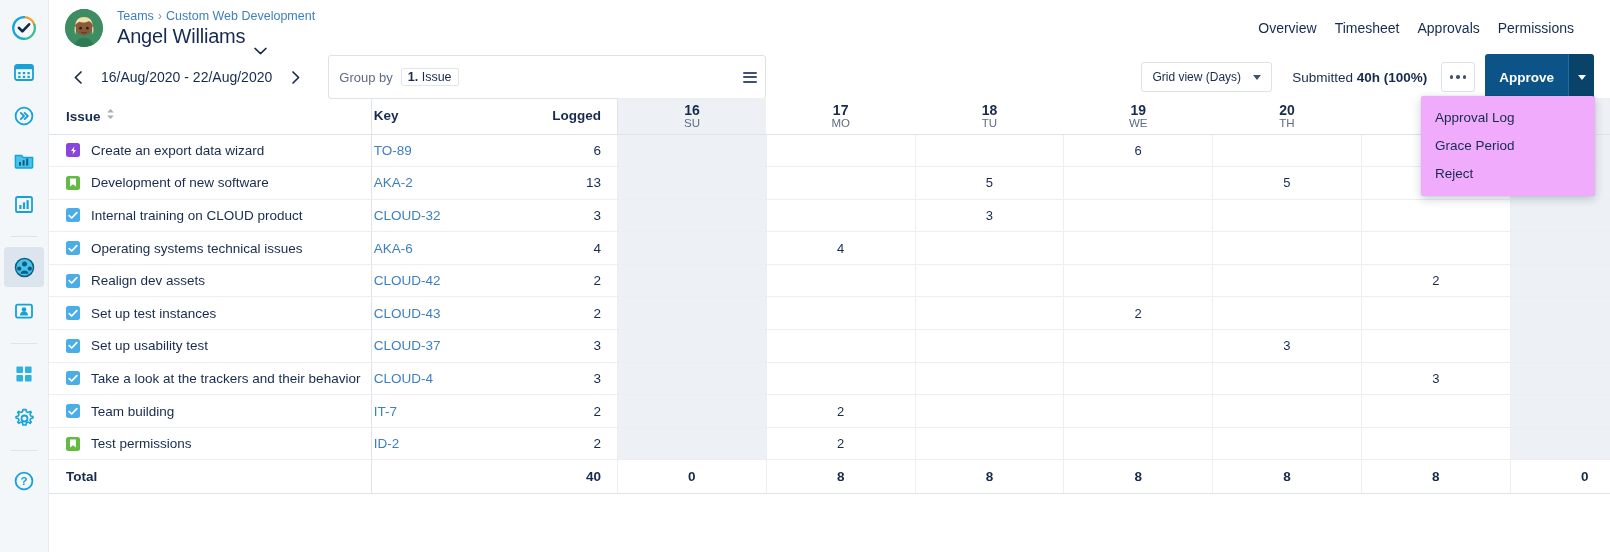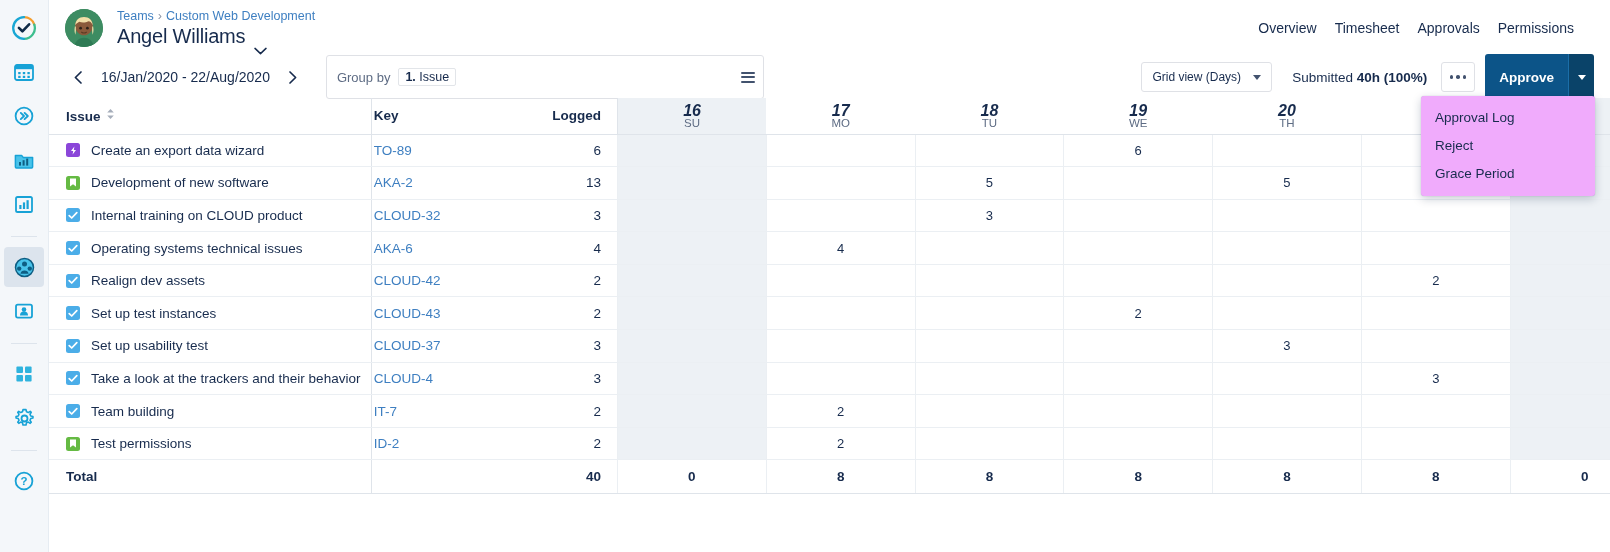--- a/index.html
+++ b/index.html
@@ -121,21 +121,21 @@
   col.c-day   { width: 145px; }
 
   .hrow th {
     height: 36px; border-bottom: 1px solid #DFE4EA;
     vertical-align: middle;
   }
   th.h-issue { text-align: left; padding-left: 17px !important; font-size: 13.5px; font-weight: 700; color: #172B4D; }
   th.h-key   { text-align: left; padding-left: 2px !important; font-size: 13.5px; font-weight: 700; color: #172B4D; }
   th.h-log   { text-align: right; padding-right: 16px !important; font-size: 13.5px; font-weight: 700; color: #172B4D; }
   th.h-day   { text-align: center; font-size: 12px; color: #172B4D; line-height: 13px; padding-top: 2px !important; }
-  th.h-day .d-num { font-weight: 700; font-size: 16px; display: block; font-style: italic; }
+  th.h-day .d-num { font-weight: 700; font-size: 14px; display: block; }
   th.h-day .d-dow { font-weight: 400; font-size: 11.5px; color: #5E6C84; display: block; }
   .sortarrows { display: inline-block; margin-left: 5px; vertical-align: 1px; }
 
   tbody tr.drow td { height: 32.6px; border-bottom: 1px solid #EBEFF3; vertical-align: middle; }
   td.t-issue { padding-left: 17px !important; font-size: 13.5px; color: #172B4D; }
   td.t-issue .cellflex { display: flex; align-items: center; }
   .ico { width: 14px; height: 14px; border-radius: 2.5px; flex: 0 0 14px; margin-right: 11px; display: flex; align-items: center; justify-content: center; }
   .ico.epic  { background: #8B46D9; }
   .ico.story { background: #65BA43; }
   .ico.task  { background: #4BADE8; }
@@ -293,21 +293,21 @@
         <a>Permissions</a>
       </div>
     </div>
 
     <div class="toolbar">
       <div class="navbtn">
         <svg width="13" height="15" viewBox="0 0 13 15">
             <path d="M9 2 L3.4 7.5 L9 13" stroke="#172B4D" stroke-width="1.7" fill="none" stroke-linecap="round" stroke-linejoin="round"></path>
           </svg>
       </div>
-      <div class="daterange">16/Jan/2020 - 22/Aug/2020</div>
+      <div class="daterange">16/Aug/2020 - 22/Aug/2020</div>
       <div class="navbtn">
         <svg width="13" height="15" viewBox="0 0 13 15">
             <path d="M4 2 L9.6 7.5 L4 13" stroke="#172B4D" stroke-width="1.7" fill="none" stroke-linecap="round" stroke-linejoin="round"></path>
           </svg>
       </div>
 
       <div class="groupby">
         <span class="groupby-label">Group by</span>
         <span class="groupby-chip"><b>1.</b> <span>Issue</span></span>
         <span class="hamburger">
@@ -613,18 +613,18 @@
               <td class="t-day">8</td>
               <td class="t-day">8</td>
               <td class="t-day">0</td>
             </tr>
           </tbody>
       </table>
     </div>
 
     <div class="menu">
       <div class="menu-item">Approval Log</div>
+      <div class="menu-item">Grace Period</div>
       <div class="menu-item">Reject</div>
-      <div class="menu-item">Grace Period</div>
     </div>
 
   </div>
 </div>
 
 </body></html>

